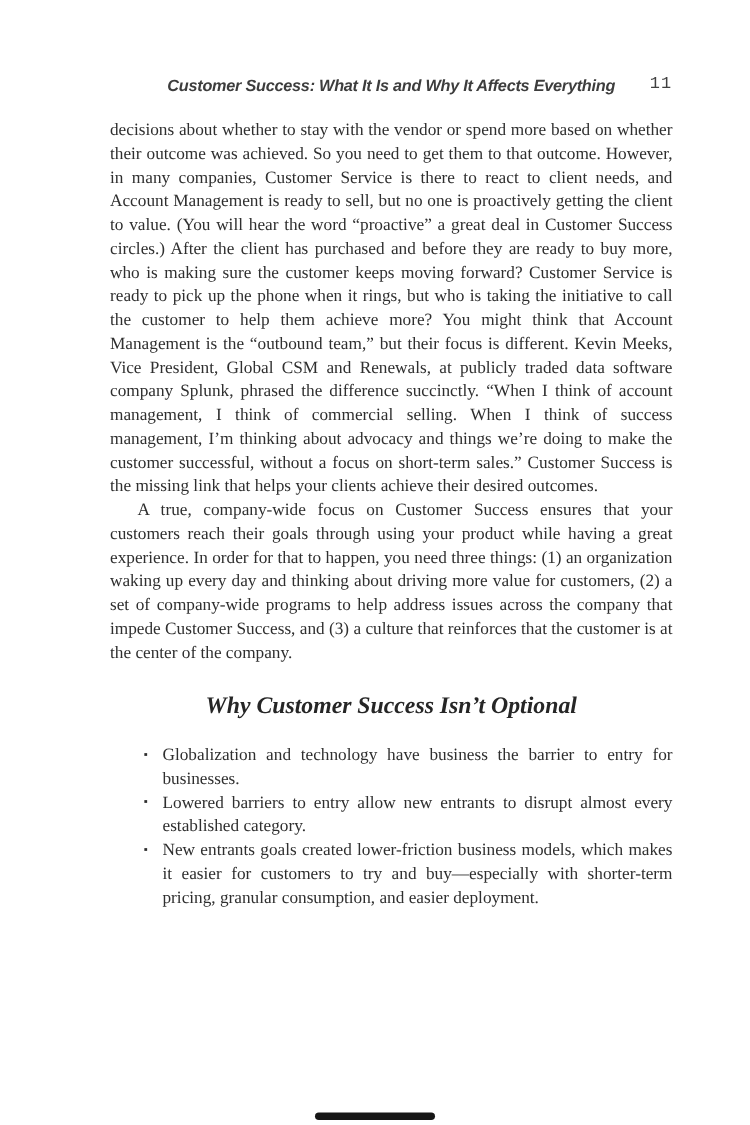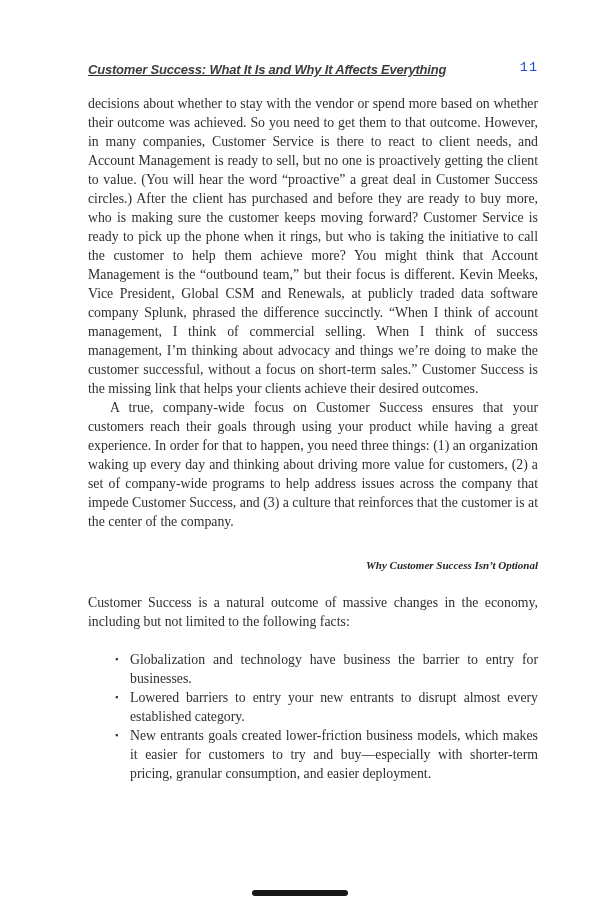--- a/index.html
+++ b/index.html
@@ -9,59 +9,59 @@
     width:600px; height:900px;
     margin:0 auto;
     background:#ffffff;
     overflow:hidden;
     font-family:"Liberation Serif", serif;
     color:#2f2f2f;
   }
   .running-head {
     position:absolute;
     left:88px; top:60px; width:450px;
-    text-decoration:underline;
+    text-align:center;
   }
   .running-title {
     font-family:"Liberation Sans", sans-serif;
     font-style:italic;
     font-weight:700;
     font-size:13px;
     line-height:16px;
     color:#3d3d3d;
     letter-spacing:-0.2px;
   }
   .page-number {
     position:absolute;
     right:0; top:0;
     font-family:"Liberation Mono", monospace;
     font-style:normal;
     font-weight:400;
     font-size:13.5px;
     line-height:16px;
     letter-spacing:1px;
-    color:#1d4ed8;
+    color:#404040;
   }
   .column {
     position:absolute;
     left:88px; top:94px; width:450px;
     font-size:13.8px;
     line-height:19px;
     text-align:justify;
   }
   .para { margin:0; }
   .para.indented { text-indent:22px; }
   .it { }
   .section-heading {
     margin-top:24px;
     font-weight:700;
     font-style:italic;
-    font-size:11px;
+    font-size:19px;
     line-height:20px;
-    text-align:right;
+    text-align:center;
     color:#262626;
   }
   .lead-in { margin-top:18px; }
   .bullet-list {
     list-style:none;
     margin:19px 0 0 0;
     padding:0 0 0 27px;
   }
   .bullet-item { display:flex; }
   .bullet-marker {
@@ -93,30 +93,29 @@
   </div>
 
   <div class="column">
 
     <p class="para"><span>decisions about whether to stay with the vendor or spend more based on whether their outcome was achieved. So you need to get them to that outcome. However, in many companies, Customer Service is there to react to client needs, and Account Management is ready to sell, but no one is </span><span class="it">proactively</span><span> getting the client to value. (You will hear the word “proactive” a great deal in Customer Success circles.) After the client has purchased and before they are ready to buy more, who is making sure the customer keeps moving forward? Customer Service is ready to pick up the phone when it rings, but who is taking the initiative to call the customer to help them achieve more? You might think that Account Management is the “outbound team,” but their focus is different. Kevin Meeks, Vice President, Global CSM and Renewals, at publicly traded data software company Splunk, phrased the difference succinctly. “When I think of account management, I think of commercial selling. When I think of success management, I’m thinking about advocacy and things we’re doing to make the customer successful, without a focus on short-term sales.” Customer Success is the missing link that helps your clients achieve their desired outcomes.</span></p>
 
     <p class="para indented"><span>A true, company-wide focus on Customer Success ensures that </span><span class="it">your customers reach their goals through using your product while having a great experience</span><span>. In order for that to happen, you need three things: (1) an </span><span class="it">organization</span><span> waking up every day and thinking about driving more value for customers, (2) a set of company-wide </span><span class="it">programs</span><span> to help address issues across the company that impede Customer Success, and (3) a </span><span class="it">culture</span><span> that reinforces that the customer is at the center of the company.</span></p>
 
     <h2 class="section-heading">Why Customer Success Isn’t Optional</h2>
 
-    <p class="para lead-in">Customer Success is a natural outcome of massive changes in the economy, including but not limited to the following facts:</p>
 
     <ul class="bullet-list">
       <li class="bullet-item">
         <span class="bullet-marker">▪</span>
         <span class="bullet-text">Globalization and technology have business the barrier to entry for businesses.</span>
       </li>
       <li class="bullet-item">
         <span class="bullet-marker">▪</span>
-        <span class="bullet-text">Lowered barriers to entry your new entrants to disrupt almost every established category.</span>
+        <span class="bullet-text">Lowered barriers to entry allow new entrants to disrupt almost every established category.</span>
       </li>
       <li class="bullet-item">
         <span class="bullet-marker">▪</span>
         <span class="bullet-text">New entrants goals created lower-friction business models, which makes it easier for customers to try and buy—especially with shorter-term pricing, granular consumption, and easier deployment.</span>
       </li>
     </ul>
 
   </div>
 
   <div class="home-indicator"></div>

